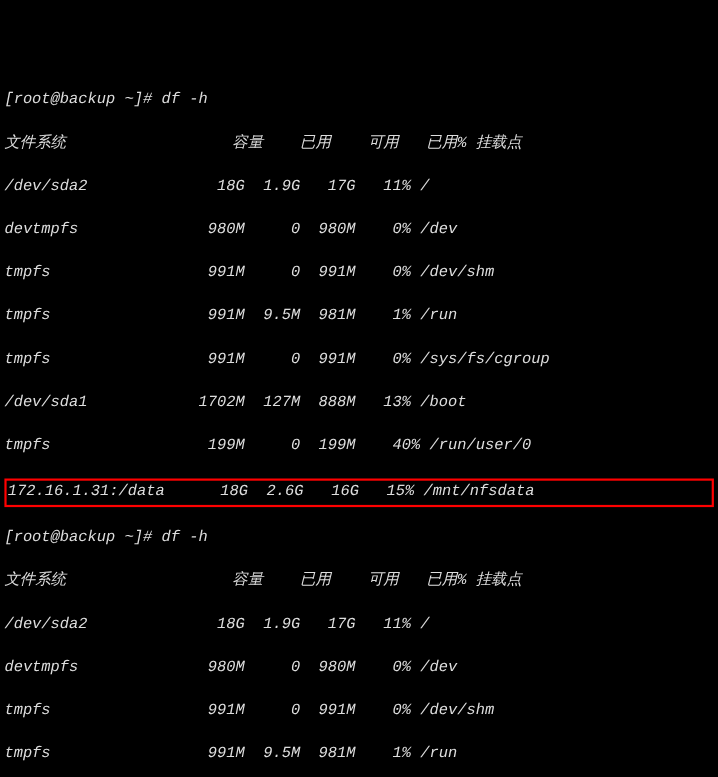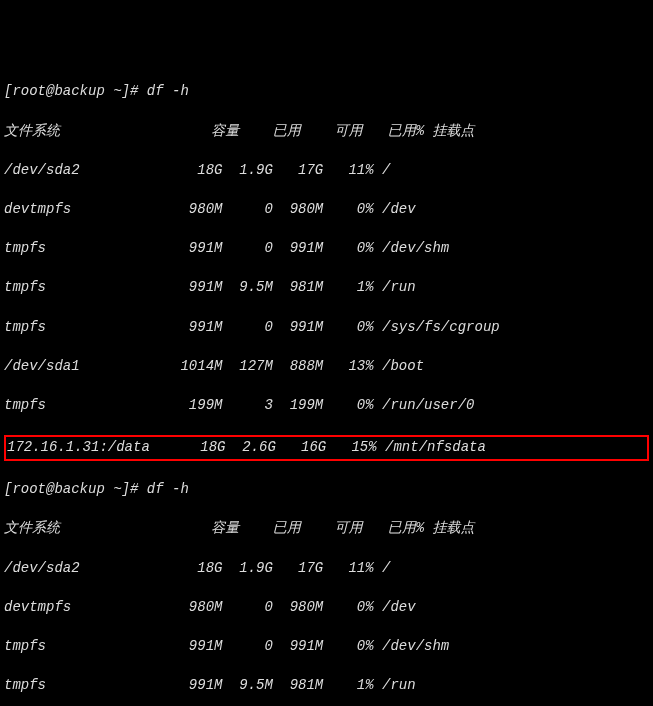--- a/index.html
+++ b/index.html
@@ -27,22 +27,22 @@
 
 
 
 <span class="line">[root@backup ~]# df -h</span>
 <span class="line">文件系统                  容量    已用    可用   已用% 挂载点</span>
 <span class="line">/dev/sda2              18G  1.9G   17G   11% /</span>
 <span class="line">devtmpfs              980M     0  980M    0% /dev</span>
 <span class="line">tmpfs                 991M     0  991M    0% /dev/shm</span>
 <span class="line">tmpfs                 991M  9.5M  981M    1% /run</span>
 <span class="line">tmpfs                 991M     0  991M    0% /sys/fs/cgroup</span>
-<span class="line">/dev/sda1            1014M  127M  888M   13% /boot</span>
-<span class="line">tmpfs                 199M     3  199M    0% /run/user/0</span>
+<span class="line">/dev/sda1            1702M  127M  888M   13% /boot</span>
+<span class="line">tmpfs                 199M     0  199M    40% /run/user/0</span>
 <span class="hl"><span class="line">172.16.1.31:/data      18G  2.6G   16G   15% /mnt/nfsdata</span></span>
 <span class="line">[root@backup ~]# df -h</span>
 <span class="line">文件系统                  容量    已用    可用   已用% 挂载点</span>
 <span class="line">/dev/sda2              18G  1.9G   17G   11% /</span>
 <span class="line">devtmpfs              980M     0  980M    0% /dev</span>
 <span class="line">tmpfs                 991M     0  991M    0% /dev/shm</span>
 <span class="line">tmpfs                 991M  9.5M  981M    1% /run</span>
 
 
 

